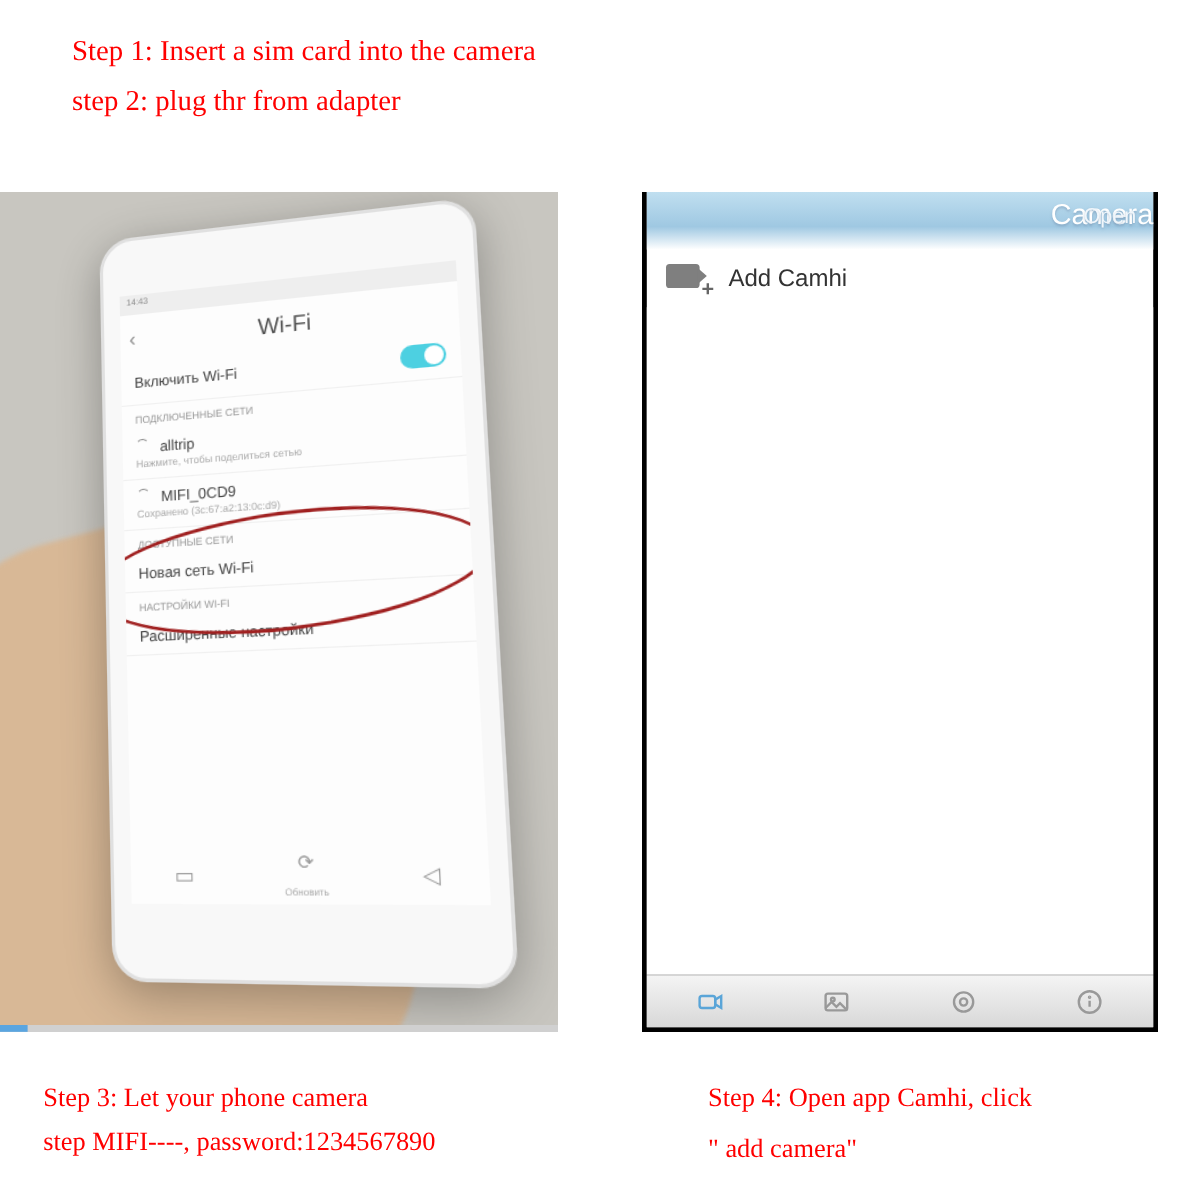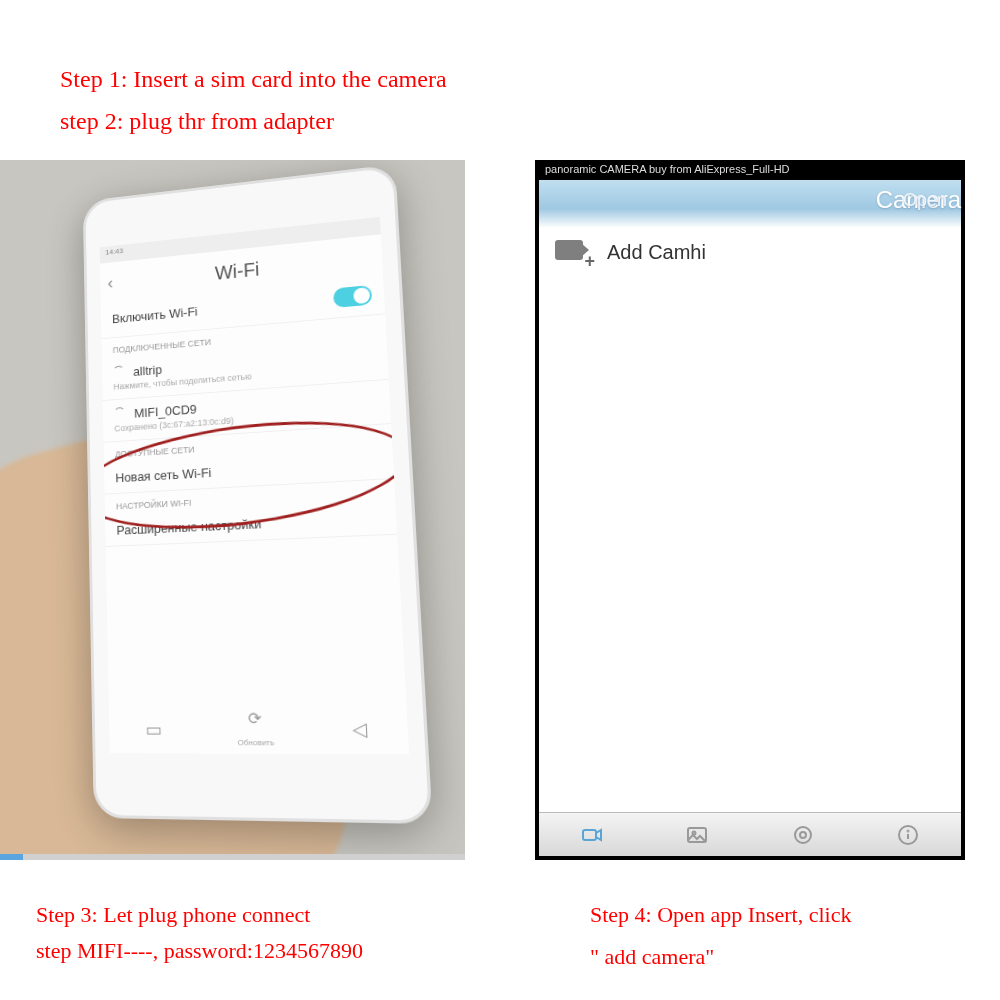--- a/index.html
+++ b/index.html
@@ -9,21 +9,20 @@
     background: #ffffff;
     font-family: Arial, sans-serif;
     position: relative;
     overflow: hidden;
   }
   .instruction {
     position: absolute;
     color: #ff0000;
     font-size: 24px;
     font-family: "Times New Roman", serif;
-    margin-top: 36px;
   }
   .step1 { top: 30px; left: 60px; }
   .step2 { top: 72px; left: 60px; }
   .step3 { bottom: 72px; left: 36px; font-size: 22px; }
   .step3b { bottom: 36px; left: 36px; font-size: 22px; }
   .step4 { bottom: 72px; left: 590px; font-size: 22px; }
   .step4b { bottom: 30px; left: 590px; font-size: 22px; }
 
   
   .left-panel {
@@ -284,23 +283,20 @@
         <span class="refresh-label">Обновить</span>
       </span>
       <span>◁</span>
     </div>
   </div>
   <div class="video-scrub"></div>
 </div>
 
 <div class="right-panel">
   <div class="right-inner">
-    <div class="video-title-bar">
-      <span>panoramic CAMERA buy from AliExpress_Full-HD</span>
-    </div>
     <div class="app-header">
       <span>Camera</span>
       <span class="edit">Open</span>
     </div>
     <div class="add-camera-row">
       <span class="cam-icon">
         <span class="body"></span>
           <span class="lens"></span>
           <span class="plus">+</span>
       </span>
@@ -331,16 +327,16 @@
         <svg viewBox="0 0 24 24" fill="none" stroke="#999" stroke-width="2">
             <circle cx="12" cy="12" r="9"></circle>
             <line x1="12" y1="11" x2="12" y2="16"></line>
             <circle cx="12" cy="8" r="0.5" fill="#999"></circle>
           </svg>
       </div>
     </div>
   </div>
 </div>
 
-<div class="instruction step3">Step 3: Let plug phone connect</div>
+<div class="instruction step3">Step 3: Let your phone camera</div>
 <div class="instruction step3b">step MIFI----, password:1234567890</div>
-<div class="instruction step4">Step 4: Open app Insert, click</div>
+<div class="instruction step4">Step 4: Open app Camhi, click</div>
 <div class="instruction step4b">" add camera"</div>
 
 </body></html>

